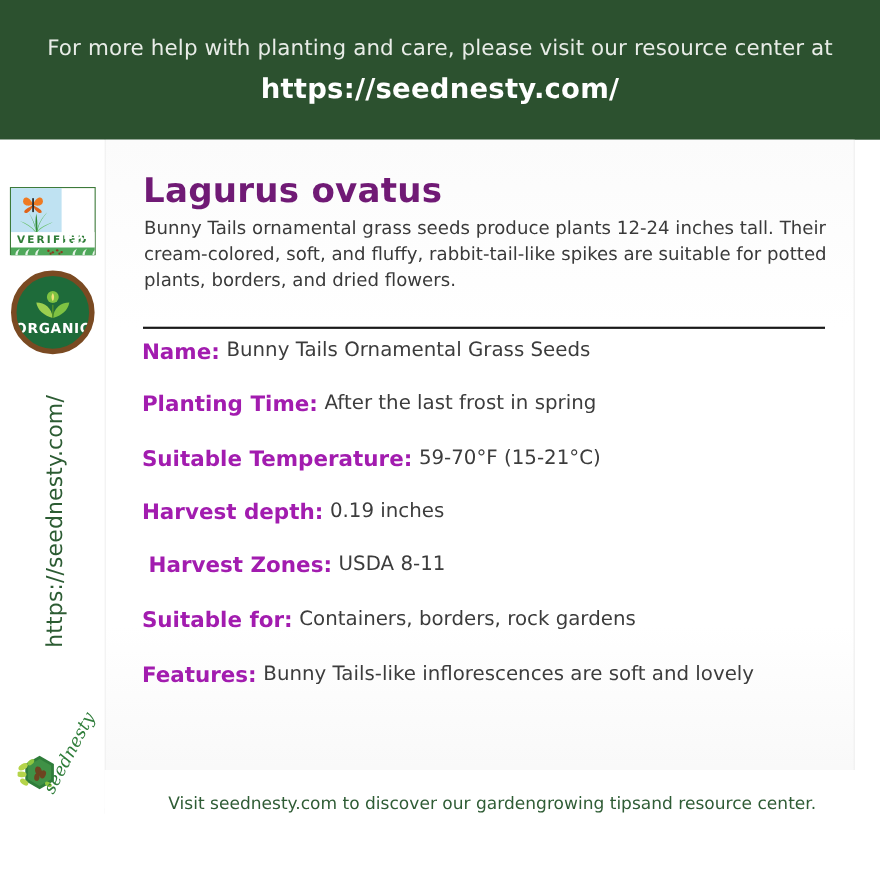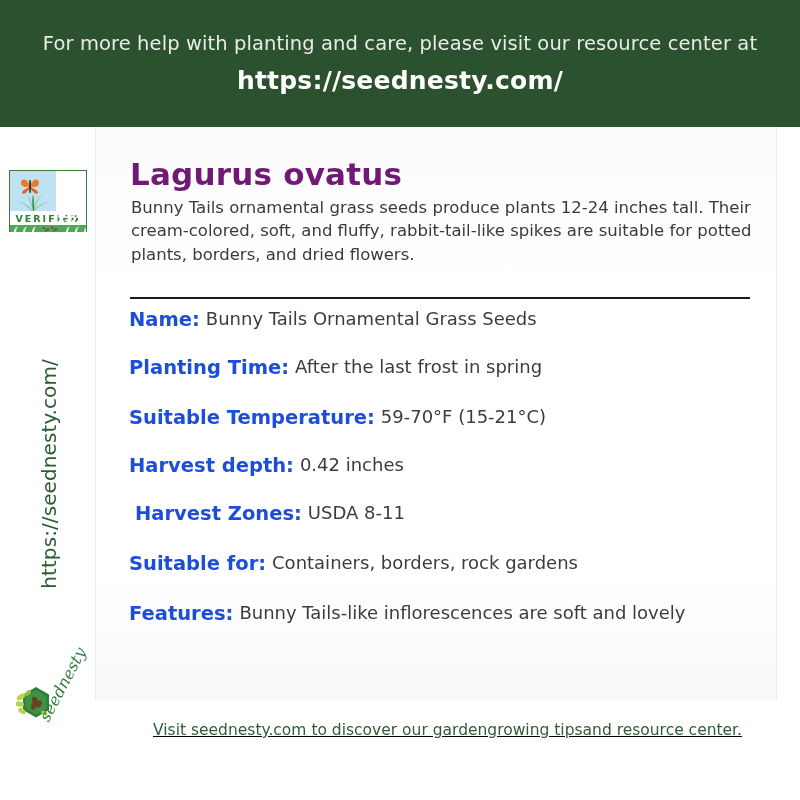--- a/index.html
+++ b/index.html
@@ -77,32 +77,32 @@
     position:absolute;left:131px;top:196px;width:630px;
     font-size:16.5px;color:#3a3a3a;line-height:1.42;
   }
   .rule{
     position:absolute;left:130px;top:297px;width:620px;height:1.6px;background:#1a1a1a;
   }
 
   .specs{position:absolute;left:129px;top:308px;width:650px;}
   .spec{margin-bottom:0;height:48px;display:flex;align-items:flex-start;}
   .spec .lbl{
-    font-size:19.5px;font-weight:bold;color:#1d4ed8;white-space:nowrap;
+    font-size:19.5px;font-weight:bold;color:#a21caf;white-space:nowrap;
   }
   .spec .val{
     font-size:18px;color:#3c3c3c;margin-left:6px;white-space:nowrap;
   }
   .spec.indent{padding-left:6px;}
   .spec.gap{margin-top:2px;}
 
   
   .footer{
     position:absolute;left:95px;top:700px;width:705px;height:60px;background:#fff;
-    display:flex;align-items:center;justify-content:center;text-decoration:underline;
+    display:flex;align-items:center;justify-content:center;
   }
   .footer-text{font-size:15.5px;color:#2f5c35;text-align:center;}
   .card-shadow{
     position:absolute;left:95px;top:735px;width:682px;height:6px;
     background:linear-gradient(180deg,rgba(0,0,0,.05),rgba(0,0,0,0));
   }
 </style>
 </head>
 <body>
 
@@ -127,21 +127,21 @@
     <div class="spec">
       <span class="lbl">Planting Time:</span>
       <span class="val">After the last frost in spring</span>
     </div>
     <div class="spec gap">
       <span class="lbl">Suitable Temperature:</span>
       <span class="val">59-70°F (15-21°C)</span>
     </div>
     <div class="spec">
       <span class="lbl">Harvest depth:</span>
-      <span class="val">0.42 inches</span>
+      <span class="val">0.19 inches</span>
     </div>
     <div class="spec indent">
       <span class="lbl">Harvest Zones:</span>
       <span class="val">USDA 8-11</span>
     </div>
     <div class="spec gap">
       <span class="lbl">Suitable for:</span>
       <span class="val">Containers, borders, rock gardens</span>
     </div>
     <div class="spec gap">
@@ -191,20 +191,30 @@
               <circle cx="38" cy="4.4" r="1.1"></circle>
             <circle cx="42" cy="2.6" r="1.1"></circle>
               <circle cx="46" cy="4.2" r="1.1"></circle>
             <circle cx="36" cy="5.6" r="1"></circle>
               <circle cx="44" cy="5.6" r="1"></circle>
           </g>
         </svg>
       </div>
     </div>
 
+    <div class="badge-organic">
+      <svg class="org-emblem" viewBox="0 0 34 26">
+        <circle cx="17" cy="6" r="5.4" fill="#7ec242"></circle>
+        <path d="M17 2.4 C15.4 4.6 15.4 7.6 17 9.8 C18.6 7.6 18.6 4.6 17 2.4 Z" fill="#f2e37a"></path>
+        <path d="M17 25 C9 23 3 18 2 11 C10 11 16 16 17 25 Z" fill="#9ccf4f"></path>
+        <path d="M17 25 C25 23 31 18 32 11 C24 11 18 16 17 25 Z" fill="#7ec242"></path>
+        <path d="M16.3 25 L16.3 13 L17.7 13 L17.7 25 Z" fill="#4f8f2a"></path>
+      </svg>
+      <div class="org-text">ORGANIC</div>
+    </div>
 
     <div class="rail-url">https://seednesty.com/</div>
 
     <div class="logo-wrap">
       <svg class="logo-hex" viewBox="0 0 40 40">
         <path d="M20 3 L33 10.5 L33 26 L20 33.5 L7 26 L7 10.5 Z" fill="#2f7d3a"></path>
         <path d="M20 6 L30.5 12 L30.5 24.5 L20 30.5 L9.5 24.5 L9.5 12 Z" fill="#3f9146"></path>
         <g fill="#6d4420">
           <ellipse cx="19" cy="17" rx="3" ry="4.4" transform="rotate(-18 19 17)"></ellipse>
           <ellipse cx="23" cy="20" rx="2.6" ry="3.8" transform="rotate(22 23 20)"></ellipse>

